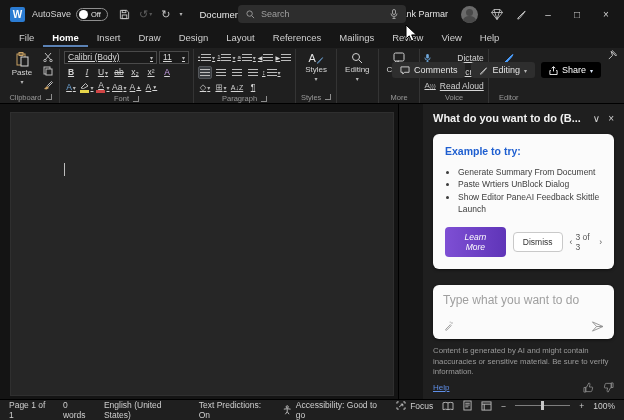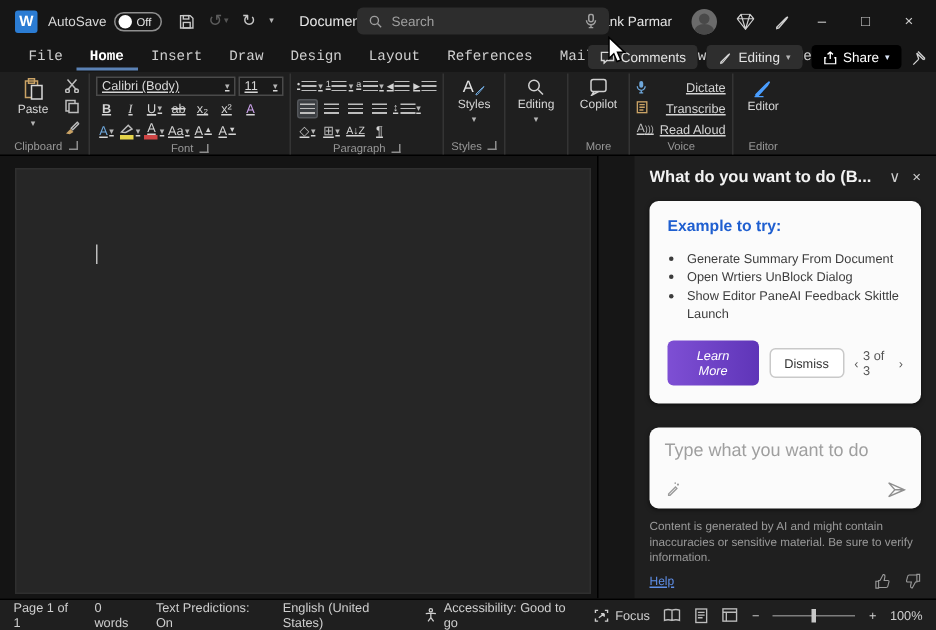--- a/index.html
+++ b/index.html
@@ -26,25 +26,25 @@
   .searchbox .stext{flex:1;font-size:9px;}
   .tbright{margin-left:auto;display:flex;align-items:center;gap:13px;}
   .uname{font-size:9px;color:#e3e3e3;}
   .avatar{width:17px;height:17px;border-radius:50%;background:#6b6b6b;position:relative;overflow:hidden;}
   .avatar:before{content:"";position:absolute;left:5px;top:3px;width:7px;height:7px;border-radius:50%;background:#494949;}
   .avatar:after{content:"";position:absolute;left:2px;top:10px;width:13px;height:9px;border-radius:50%;background:#494949;}
   .winbtn{color:#cfcfcf;font-size:10px;width:16px;text-align:center;}
 
   
   .tabrow{height:20px;display:flex;align-items:center;padding:0 10px;gap:0;position:relative;}
-  .tab{color:#cfcfcf;font-size:9.5px;padding:3px 9px 4px;font-family:Liberation Mono, monospace;}
+  .tab{color:#cfcfcf;font-size:9.5px;padding:3px 9px 4px;}
   .tab.active{color:#fff;font-weight:bold;border-bottom:2px solid #5b82b5;padding-bottom:2px;}
   .tabright{position:absolute;right:6px;top:2px;display:flex;align-items:center;gap:6px;}
   .pillbtn{height:16px;border-radius:3px;background:#2e2e2e;display:flex;align-items:center;gap:4px;
-           padding:0 8px;font-size:9px;color:#e3e3e3;}
+           padding:0 8px;font-size:9px;color:#e3e3e3;margin-top:32px;}
   .pillbtn.share{background:#000000;color:#fff;}
 
   
   .ribbon{height:56px;background:#1f1f1f;border-bottom:1px solid #000;display:flex;padding:1px 2px 0;}
   .group{display:flex;flex-direction:column;padding:1px 4px 0;border-right:1px solid #343434;}
   .gbody{flex:1;display:flex;align-items:flex-start;gap:3px;}
   .glabel{height:12px;display:flex;align-items:center;justify-content:center;gap:4px;
           font-size:7.5px;color:#989898;}
   .launcher{width:6px;height:6px;border-right:1px solid #8d8d8d;border-bottom:1px solid #8d8d8d;}
   .bigbtn{display:flex;flex-direction:column;align-items:center;gap:1px;padding:2px 4px 0;font-size:8px;color:#d6d6d6;min-width:32px;}
@@ -86,21 +86,21 @@
   .inputcard input{border:0;outline:0;background:none;font-size:12px;color:#333;width:100%;font-family:inherit;}
   .inputcard input::placeholder{color:#9f9f9f;}
   .iconrow{margin-top:auto;display:flex;justify-content:space-between;align-items:flex-end;}
   .pfoot{padding:7px 10px 3px;font-size:7.8px;color:#9a9a9a;line-height:1.35;}
   .helprow{display:flex;align-items:center;padding:1px 10px 6px;}
   .help{color:#5f8fe8;text-decoration:underline;font-size:8px;}
   .thumbs{margin-left:auto;display:flex;gap:9px;color:#9a9a9a;}
 
   
   .statusbar{position:absolute;left:0;right:0;bottom:0;height:21px;background:#1f1f1f;border-top:1px solid #000;
-             display:flex;align-items:center;padding:0 9px;font-size:8.5px;color:#cfcfcf;gap:13px;}
+             display:flex;align-items:flex-start;padding:0 9px;font-size:8.5px;color:#cfcfcf;gap:13px;}
   .sright{margin-left:auto;display:flex;align-items:center;gap:9px;}
   .slider{width:55px;height:1px;background:#7e7e7e;position:relative;}
   .sthumb{position:absolute;left:26px;top:-4px;width:3px;height:9px;background:#c8c8c8;}
   .sitem{display:flex;align-items:center;gap:4px;}
 
   .cursor{position:absolute;left:405px;top:24px;z-index:50;}
   svg{display:block;}
 </style>
 </head>
 <body>
@@ -475,21 +475,21 @@
       <div class="phead">
         <span class="ptitle">What do you want to do (B...</span>
         <span class="phico">∨</span>
         <span class="phico">×</span>
       </div>
 
       <div class="card">
         <div class="chead">Example to try:</div>
         <ul>
           <li>Generate Summary From Document</li>
-          <li>Open Wrtiers UnBlock Dialog</li>
+          <li>Paste Wrtiers UnBlock Dialog</li>
           <li>Show Editor PaneAI Feedback Skittle Launch</li>
         </ul>
         <div class="btnrow">
           <button class="learn">Learn More</button>
           <button class="dismiss">Dismiss</button>
           <span class="pager">
             <span>‹</span>
             <span>3 of 3</span>
             <span>›</span>
           </span>
@@ -523,22 +523,22 @@
               <path d="M1 6 h2 v5 H1z M3 10.5 h5.5 q1 0 1.2-1 l0.8-3 q0.2-1-0.8-1 H7 L7.6 2.6 Q7.8 1.4 6.8 1.2 L6.3 1.1 4 5.5 H3z" fill="none" stroke="#9a9a9a" stroke-width="0.8" transform="rotate(180 6 6)"></path>
             </svg>
         </span>
       </div>
     </div>
   </div>
 
   <div class="statusbar">
     <span>Page 1 of 1</span>
     <span>0 words</span>
+    <span>English (United States)</span>
     <span>Text Predictions: On</span>
-    <span>English (United States)</span>
     <span class="sitem">
       <svg width="9" height="10" viewBox="0 0 10 11">
           <circle cx="5" cy="1.8" r="1.3" fill="none" stroke="#cfcfcf"></circle>
           <path d="M1 4.5 Q5 3.5 9 4.5 M5 4.5 v3 M5 7.5 L2.8 10.5 M5 7.5 L7.2 10.5" fill="none" stroke="#cfcfcf"></path>
         </svg>
       <span>Accessibility: Good to go</span>
     </span>
     <span class="sright">
       <span class="sitem">
         <svg width="10" height="9" viewBox="0 0 11 10">

